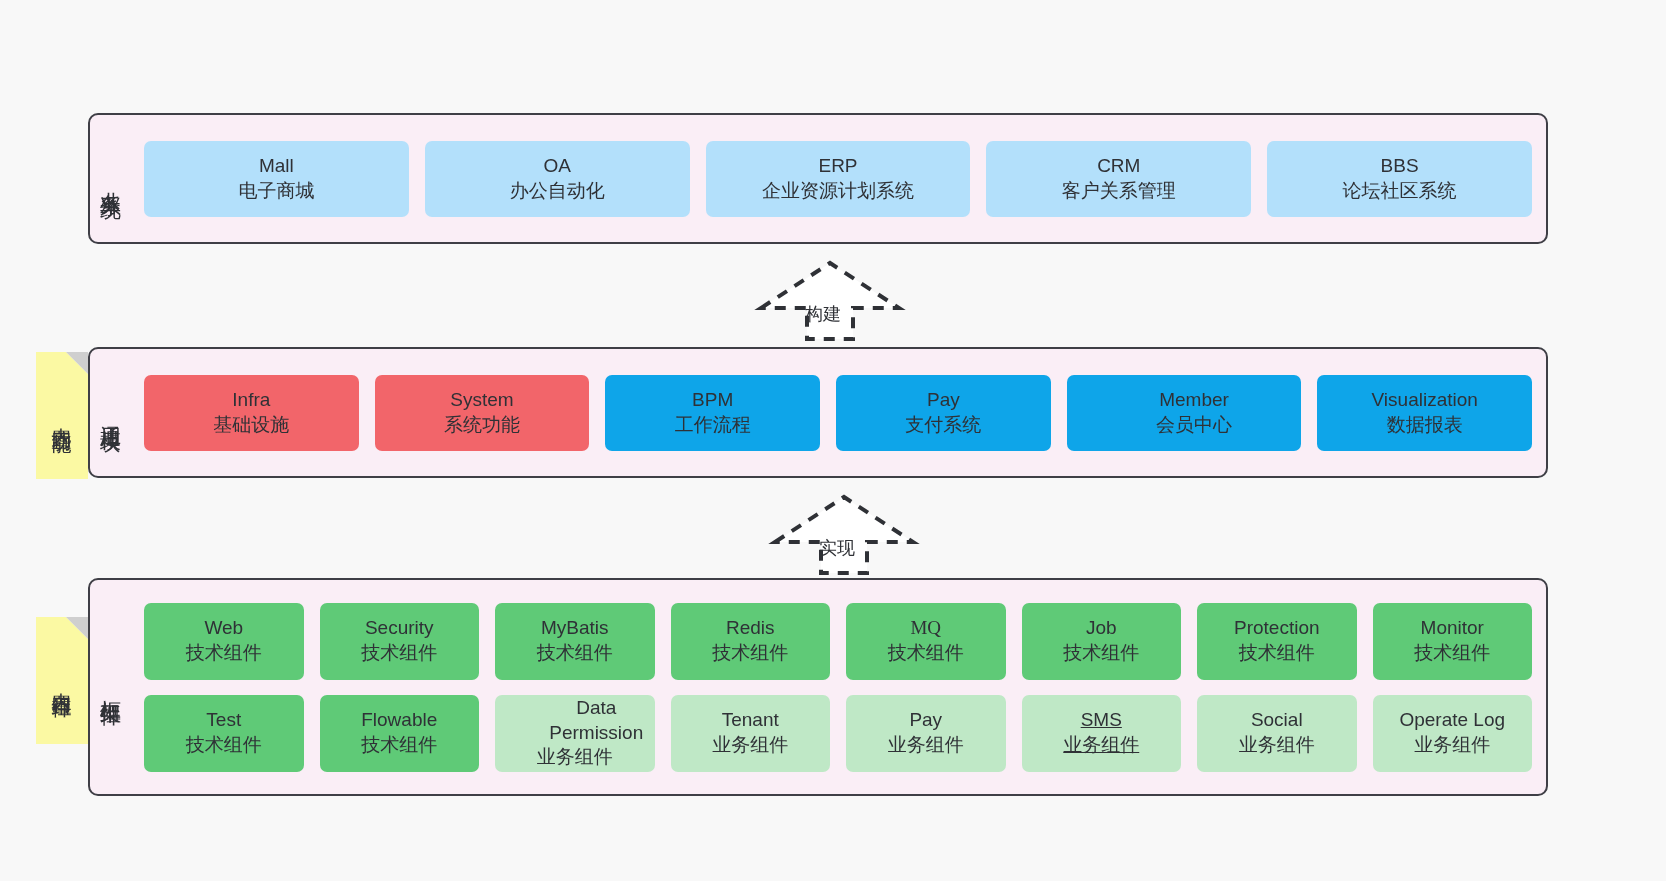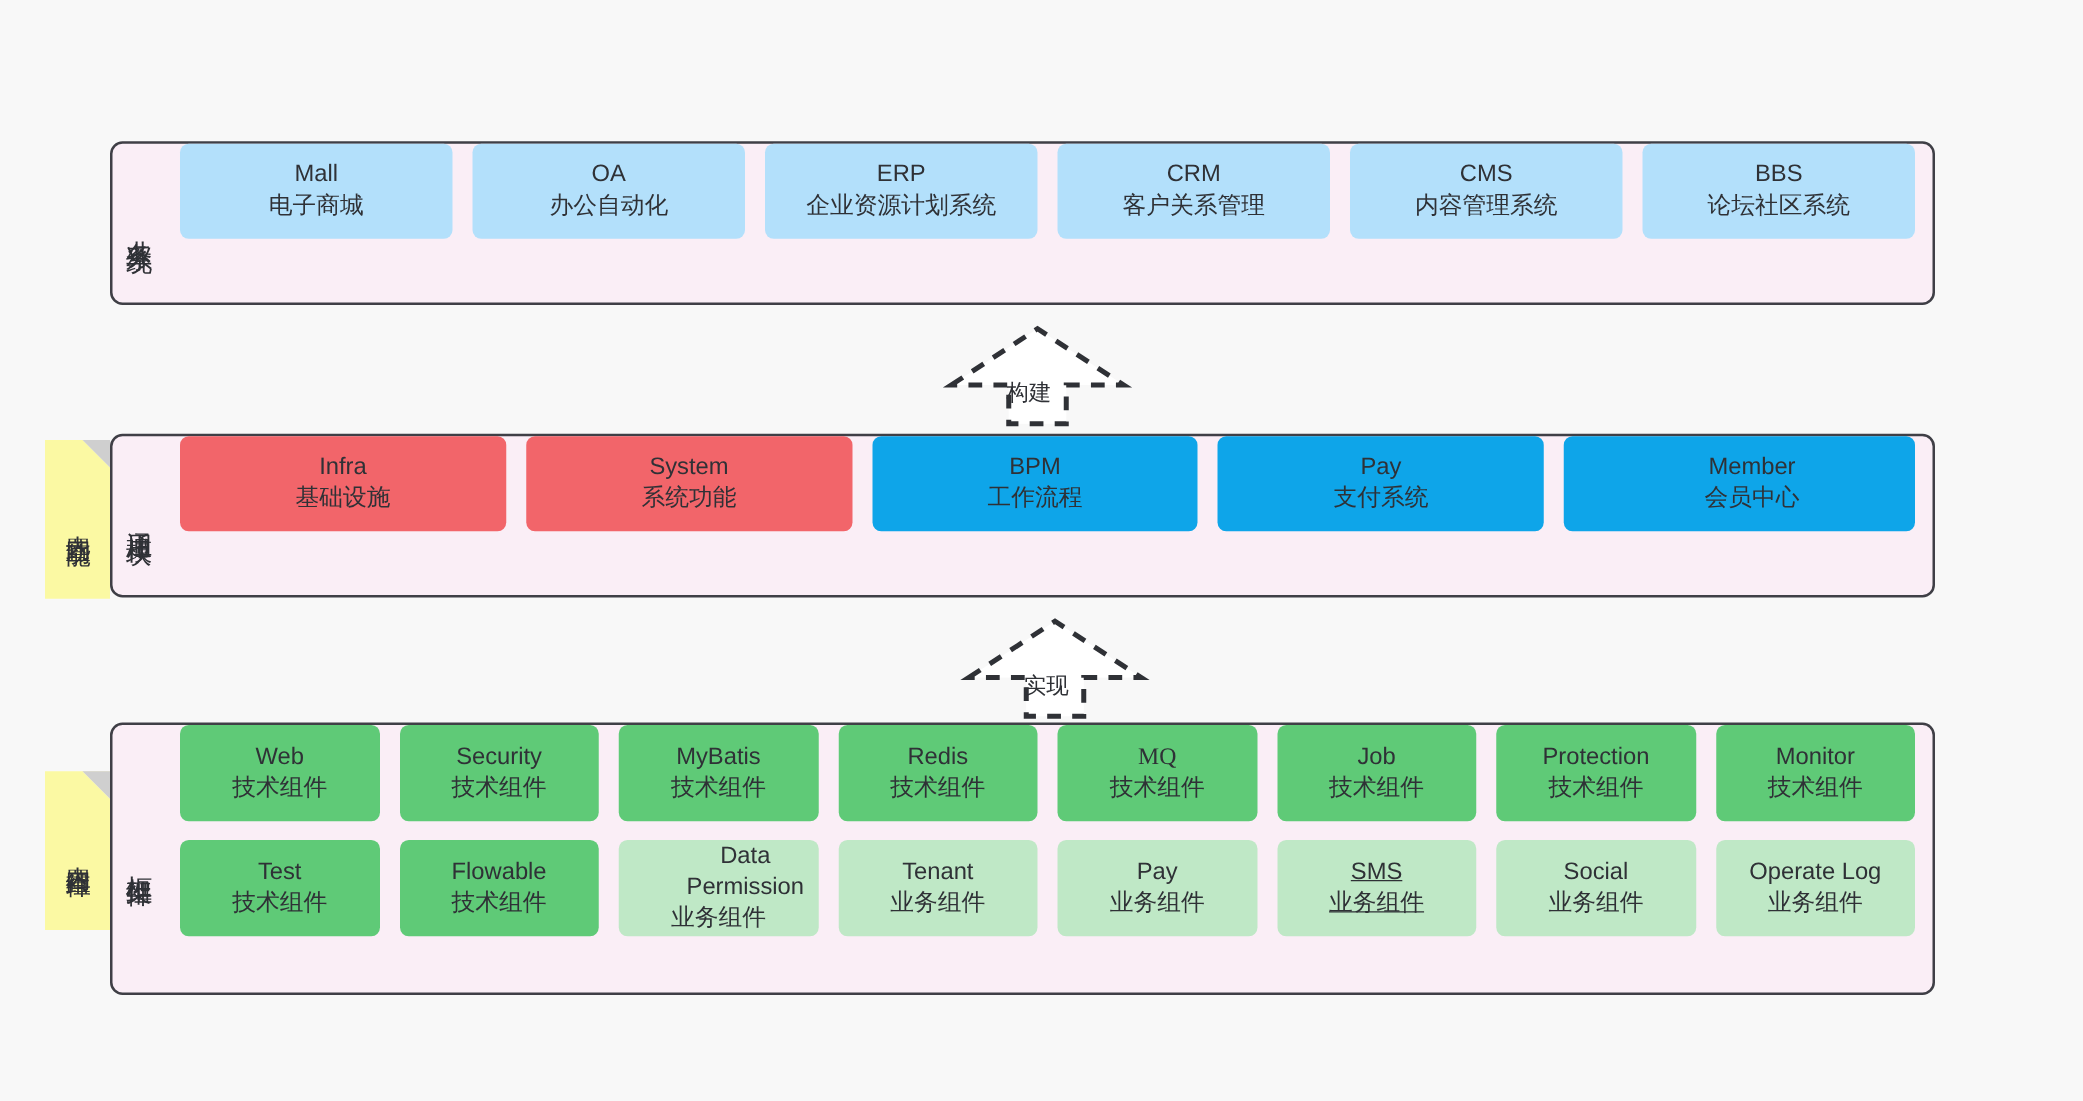--- a/index.html
+++ b/index.html
@@ -35,21 +35,21 @@
     writing-mode:vertical-rl;
     text-orientation:upright;
     letter-spacing:2px;
     white-space:nowrap;
     user-select:none;
   }
   .layer-body{
     flex:1 1 auto;
     display:flex;
     flex-direction:column;
-    justify-content:flex-start;
+    justify-content:center;
     padding:0 14px;
     gap:18px;
   }
   .row{
     display:flex;
     gap:16px;
     align-items:stretch;
   }
   .row > .card{flex:1 1 0;}
 
@@ -143,24 +143,20 @@
         </div>
         <div class="card c-blue" style="height:76px;">
           <span class="en">ERP</span>
           <span class="cn">企业资源计划系统</span>
         </div>
         <div class="card c-blue" style="height:76px;">
           <span class="en">CRM</span>
           <span class="cn">客户关系管理</span>
         </div>
         <div class="card c-blue" style="height:76px;">
-          <span class="en">CMS</span>
-          <span class="cn">内容管理系统</span>
-        </div>
-        <div class="card c-blue" style="height:76px;">
           <span class="en">BBS</span>
           <span class="cn">论坛社区系统</span>
         </div>
       </div>
     </div>
   </div>
 
   <div class="arrow" style="left:757px;top:258px;width:146px;height:85px;">
     <svg width="146" height="85" viewBox="0 0 146 85">
 
@@ -191,20 +187,24 @@
           <span class="en">BPM</span>
           <span class="cn">工作流程</span>
         </div>
         <div class="card c-pink" style="height:76px;">
           <span class="en">Pay</span>
           <span class="cn">支付系统</span>
         </div>
         <div class="card c-pink" style="height:76px;padding-left:24px;">
           <span class="en">Member</span>
           <span class="cn">会员中心</span>
+        </div>
+        <div class="card c-pink" style="height:76px;">
+          <span class="en">Visualization</span>
+          <span class="cn">数据报表</span>
         </div>
       </div>
     </div>
   </div>
 
   <div class="arrow" style="left:771px;top:492px;width:146px;height:85px;">
     <svg width="146" height="85" viewBox="0 0 146 85">
       <path d="M 4 50 L 73 5 L 142 50 L 96 50 L 96 81 L 50 81 L 50 50 Z" fill="#ffffff" stroke="#2f3136" stroke-width="4" stroke-dasharray="11,9" stroke-linejoin="miter"></path>
     </svg>
     <span class="arrow-label" style="left:48px;top:44px;">实现</span>

